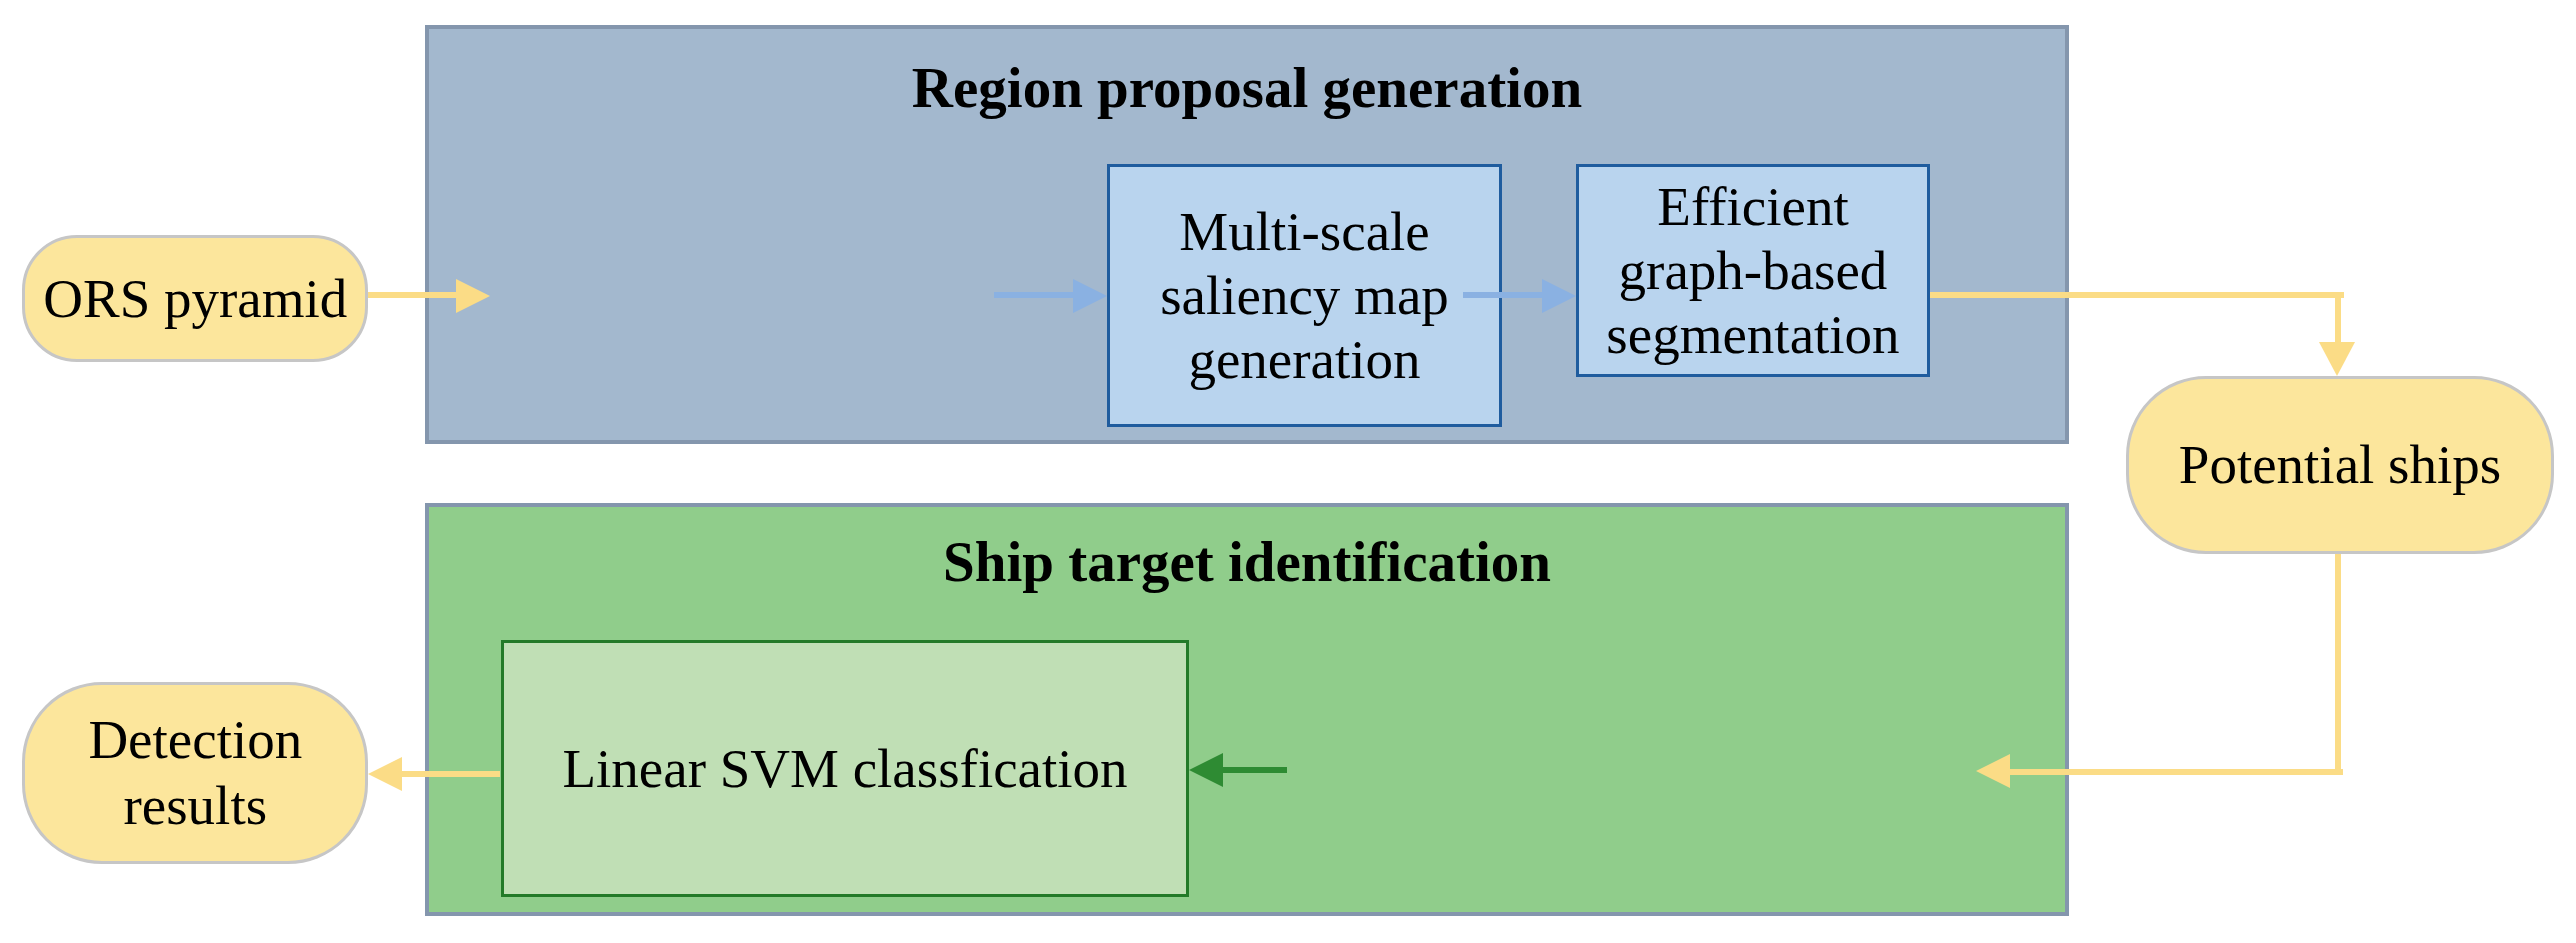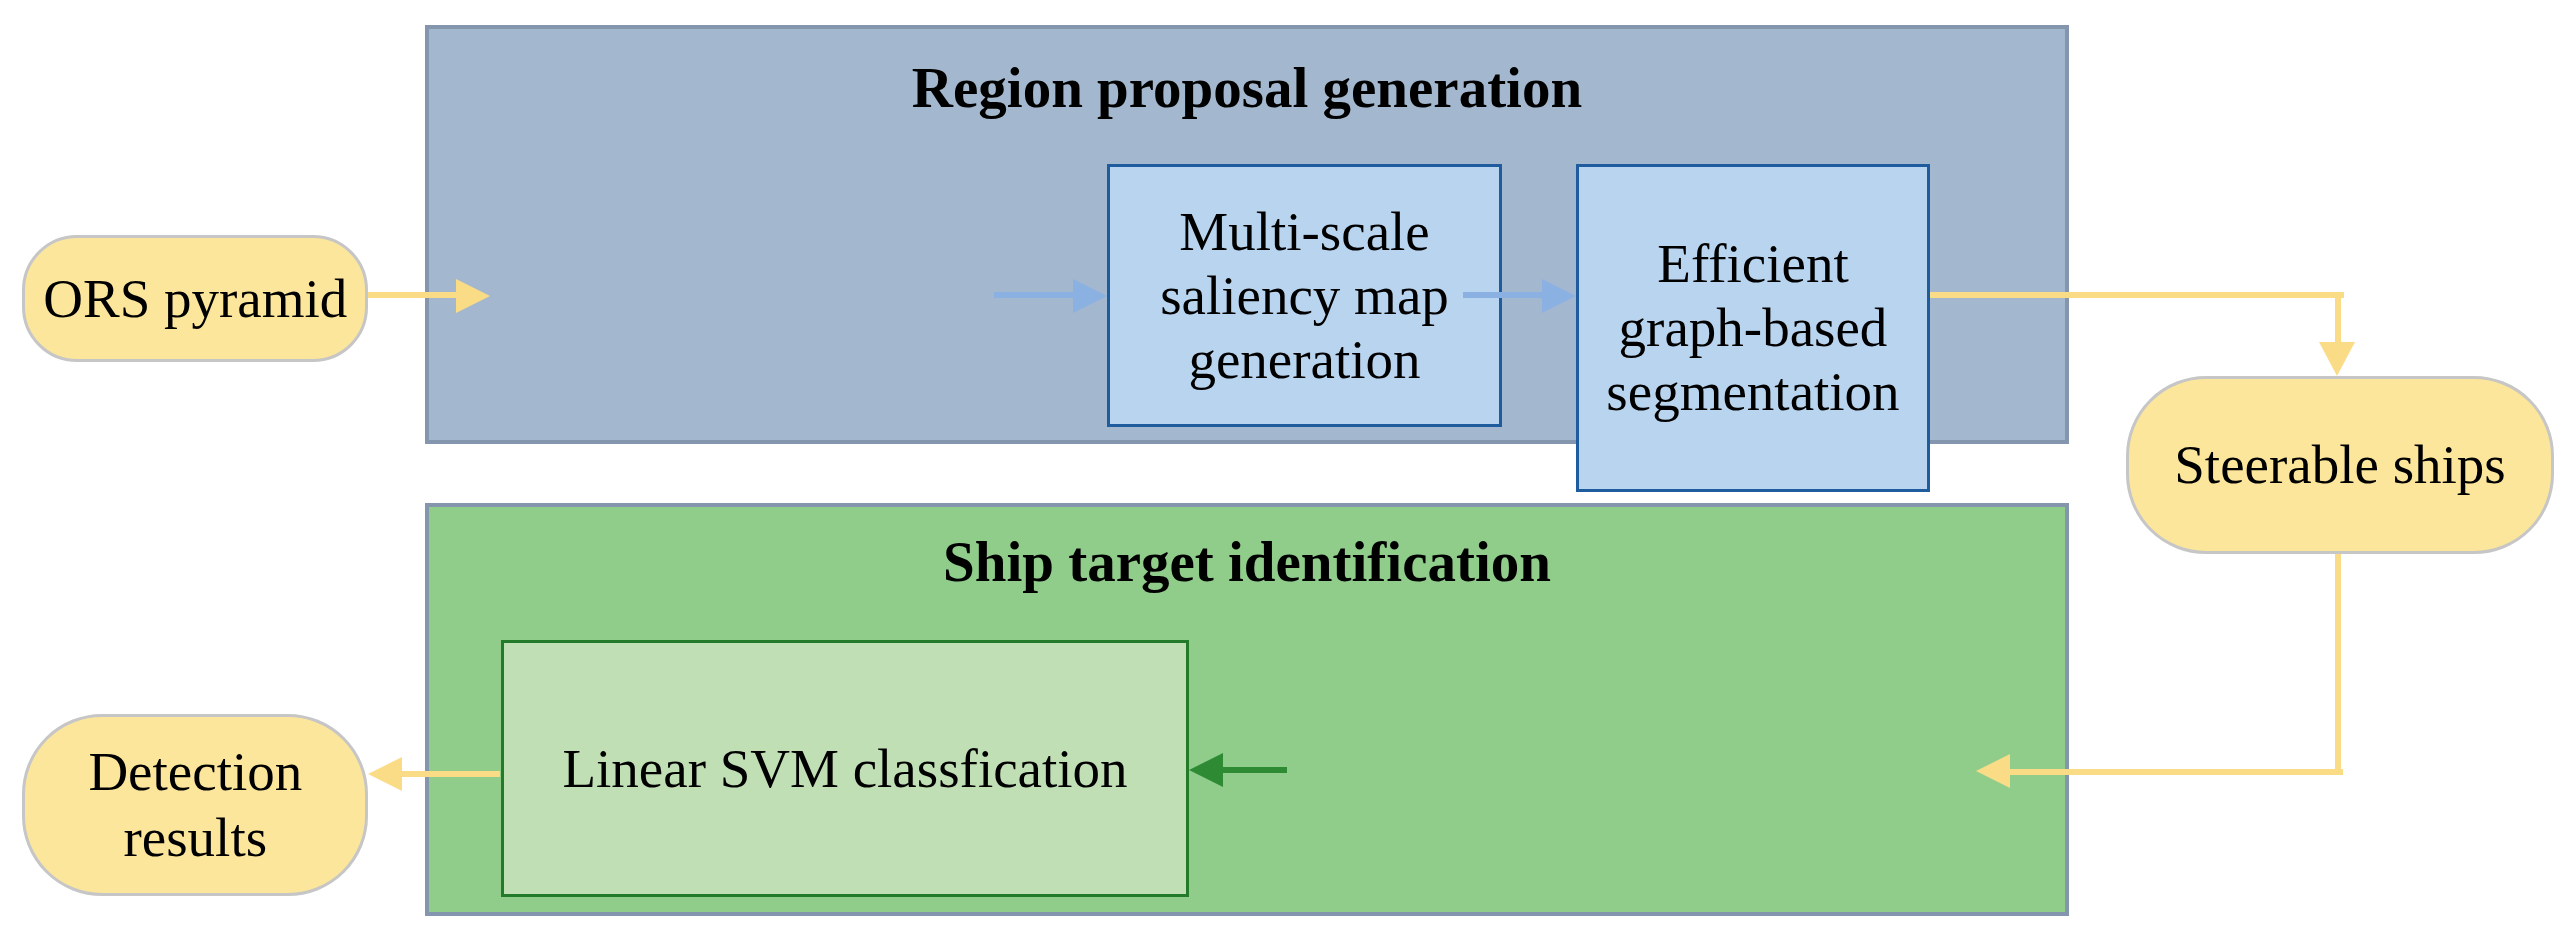--- a/index.html
+++ b/index.html
@@ -50,40 +50,40 @@
 <div id="canvas">
 
   <div class="container blue" style="left:425px;top:25px;width:1644px;height:419px;"></div>
   <div class="stage-title" style="top:59px;">Region proposal generation</div>
 
   <div class="inner-box blue" style="left:1107px;top:164px;width:395px;height:263px;">
     <span class="label">Multi-scale
 saliency map
 generation</span>
   </div>
-  <div class="inner-box blue" style="left:1576px;top:164px;width:354px;height:328px;text-align:center;">
+  <div class="inner-box blue" style="left:1576px;top:164px;width:354px;height:213px;text-align:center;">
     <span class="label">Efficient
 graph-based
 segmentation</span>
   </div>
 
   <div class="container green" style="left:425px;top:503px;width:1644px;height:413px;"></div>
   <div class="stage-title" style="top:533px;">Ship target identification</div>
 
   <div class="inner-box green" style="left:501px;top:640px;width:688px;height:257px;">
     <span class="label">Linear SVM classfication</span>
   </div>
 
   <div class="terminal r62" style="left:22.3px;top:235px;width:346px;height:127px;">
     <span class="label">ORS pyramid</span>
   </div>
   <div class="terminal r90" style="left:2126px;top:376px;width:428px;height:178px;">
-    <span class="label">Steerable ships</span>
+    <span class="label">Potential ships</span>
   </div>
-  <div class="terminal r90" style="left:22.3px;top:682px;width:346px;height:182px;margin-top:32px;">
+  <div class="terminal r90" style="left:22.3px;top:682px;width:346px;height:182px;">
     <span class="label">Detection
 results</span>
   </div>
 
   <div>
     <div class="shaft h yellow-fill" style="left:368px;top:292px;width:91px;"></div>
     <div class="head right yellow" style="left:456px;top:279px;"></div>
   </div>
 
   <div>

